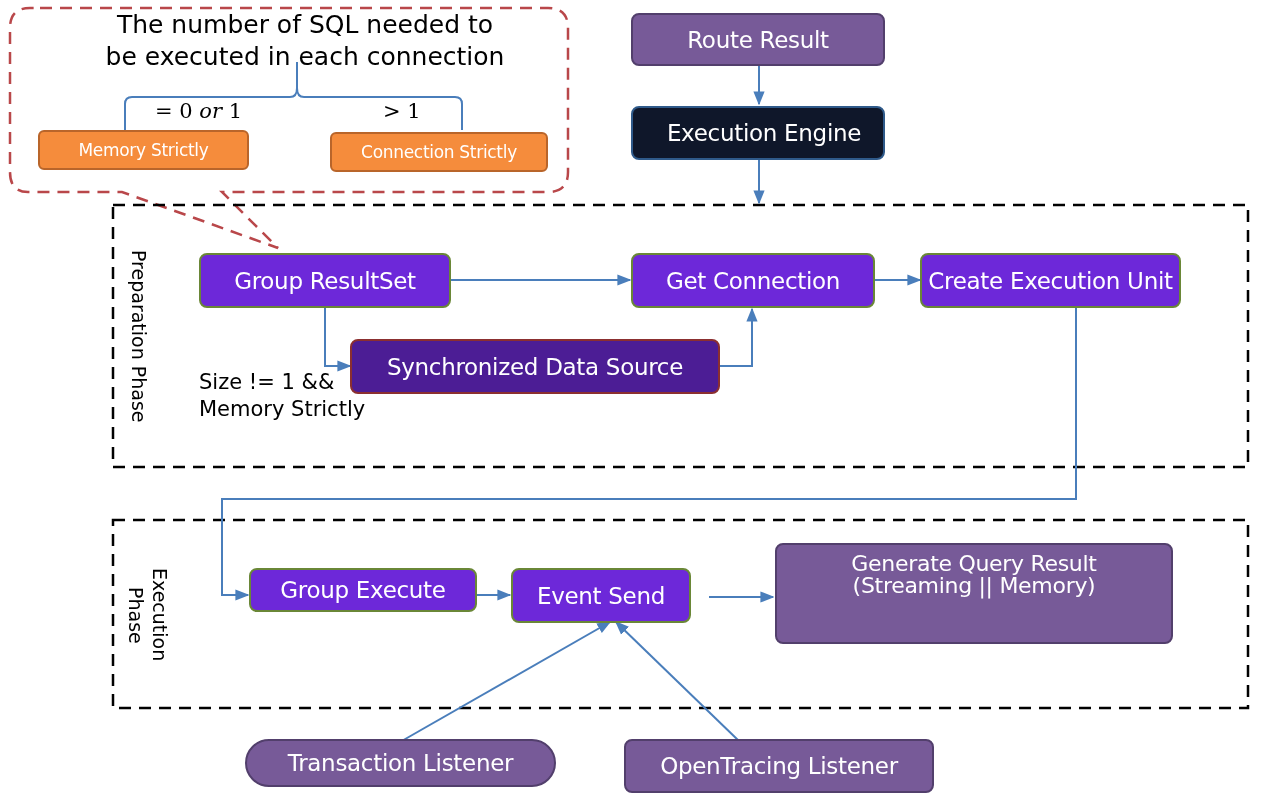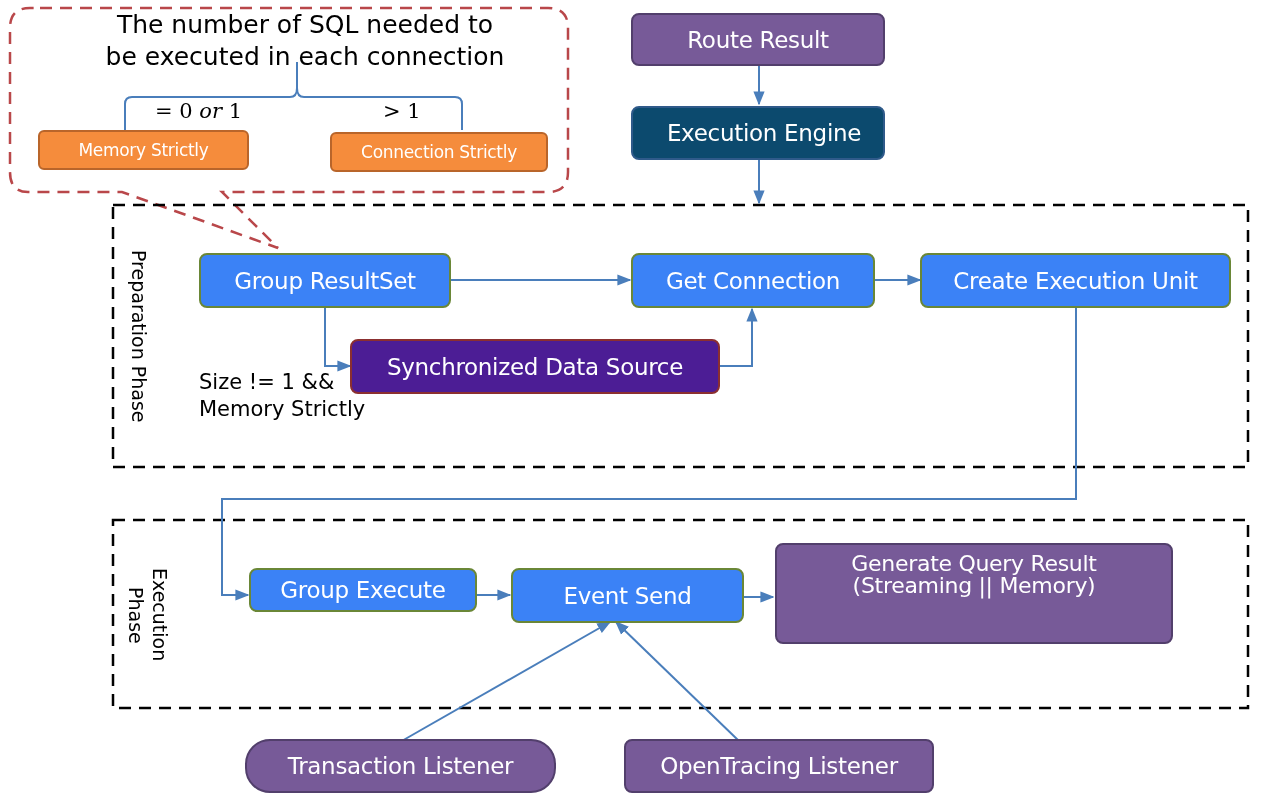--- a/index.html
+++ b/index.html
@@ -3,23 +3,23 @@
 <meta charset="utf-8">
 <style>
   html, body { margin: 0; padding: 0; background: #ffffff; }
   body { width: 1267px; height: 797px; position: relative; overflow: hidden;
          font-family: "DejaVu Sans", sans-serif; }
   svg { position: absolute; left: 0; top: 0; }
   .node { position: absolute; box-sizing: border-box; border-radius: 8px;
           border: 2px solid; color: #ffffff; display: flex; align-items: center;
           justify-content: center; text-align: center; white-space: nowrap;
           font-family: "DejaVu Sans", sans-serif; letter-spacing: -0.3px; }
-  .green  { background: #3b82f6; border-color: #6a8737; font-size: 23px; }
+  .green  { background: #6d28d9; border-color: #6a8737; font-size: 23px; }
   .purple { background: #775a98; border-color: #523f6c; font-size: 23px; text-align: center; }
-  .blue   { background: #0c4a6e; border-color: #2f5a8a; font-size: 23px; padding-left: 12px; }
+  .blue   { background: #0f172a; border-color: #2f5a8a; font-size: 23px; padding-left: 12px; }
   .red    { background: #4c1d95; border-color: #8b2f30; font-size: 23px; }
   .orange { background: #f58c3c; border-color: #b9652a; font-size: 17px; border-radius: 6px; }
   .label  { position: absolute; color: #000; font-family: "DejaVu Sans", sans-serif; }
   .vert   { position: absolute; writing-mode: vertical-rl; color: #000;
             font-family: "DejaVu Sans", sans-serif; font-size: 19px; text-align: center; line-height: 24px; }
   .math   { position: absolute; font-family: "DejaVu Serif", serif; font-size: 21px; color: #000; }
   .math i { font-style: italic; }
 </style>
 </head>
 <body>
@@ -64,26 +64,26 @@
 <div class="node blue" style="left:631px; top:106px; width:254px; height:54px;">Execution Engine</div>
 
 <div class="vert" style="left:127px; top:236px; height:200px;">Preparation Phase</div>
 <div class="vert" style="left:124px; top:560px; height:110px;">
   <span>Execution</span><br>
   <span>Phase</span>
 </div>
 
 <div class="node green" style="left:199px; top:253px; width:252px; height:55px;">Group  ResultSet</div>
 <div class="node green" style="left:631px; top:253px; width:244px; height:55px;">Get  Connection</div>
-<div class="node green" style="left:920px; top:253px; width:311px; height:55px;">Create Execution Unit</div>
+<div class="node green" style="left:920px; top:253px; width:261px; height:55px;">Create Execution Unit</div>
 <div class="node red" style="left:350px; top:339px; width:370px; height:55px;">Synchronized Data Source</div>
 <div class="label" style="left:199px; top:370px; font-size:21px;">Size != 1 &amp;&amp;</div>
 <div class="label" style="left:199px; top:397px; font-size:21px;">Memory Strictly</div>
 
 <div class="node green" style="left:249px; top:568px; width:228px; height:44px;">Group  Execute</div>
-<div class="node green" style="left:511px; top:568px; width:233px; height:55px;">Event Send</div>
+<div class="node green" style="left:511px; top:568px; width:180px; height:55px;">Event Send</div>
 <div class="node purple" style="left:775px; top:543px; width:398px; height:101px; flex-direction:column; justify-content:flex-start; padding-top:8px; line-height:22px; font-size:22px;">
   <span>Generate Query Result</span>
   <span>(Streaming || Memory)</span>
 </div>
 
-<div class="node purple" style="left:245px; top:739px; width:311px; height:54px;border-radius:25px;">Transaction Listener</div>
+<div class="node purple" style="left:245px; top:739px; width:311px; height:48px;border-radius:25px;">Transaction Listener</div>
 <div class="node purple" style="left:624px; top:739px; width:310px; height:54px;">OpenTracing Listener</div>
 
 </body></html>

